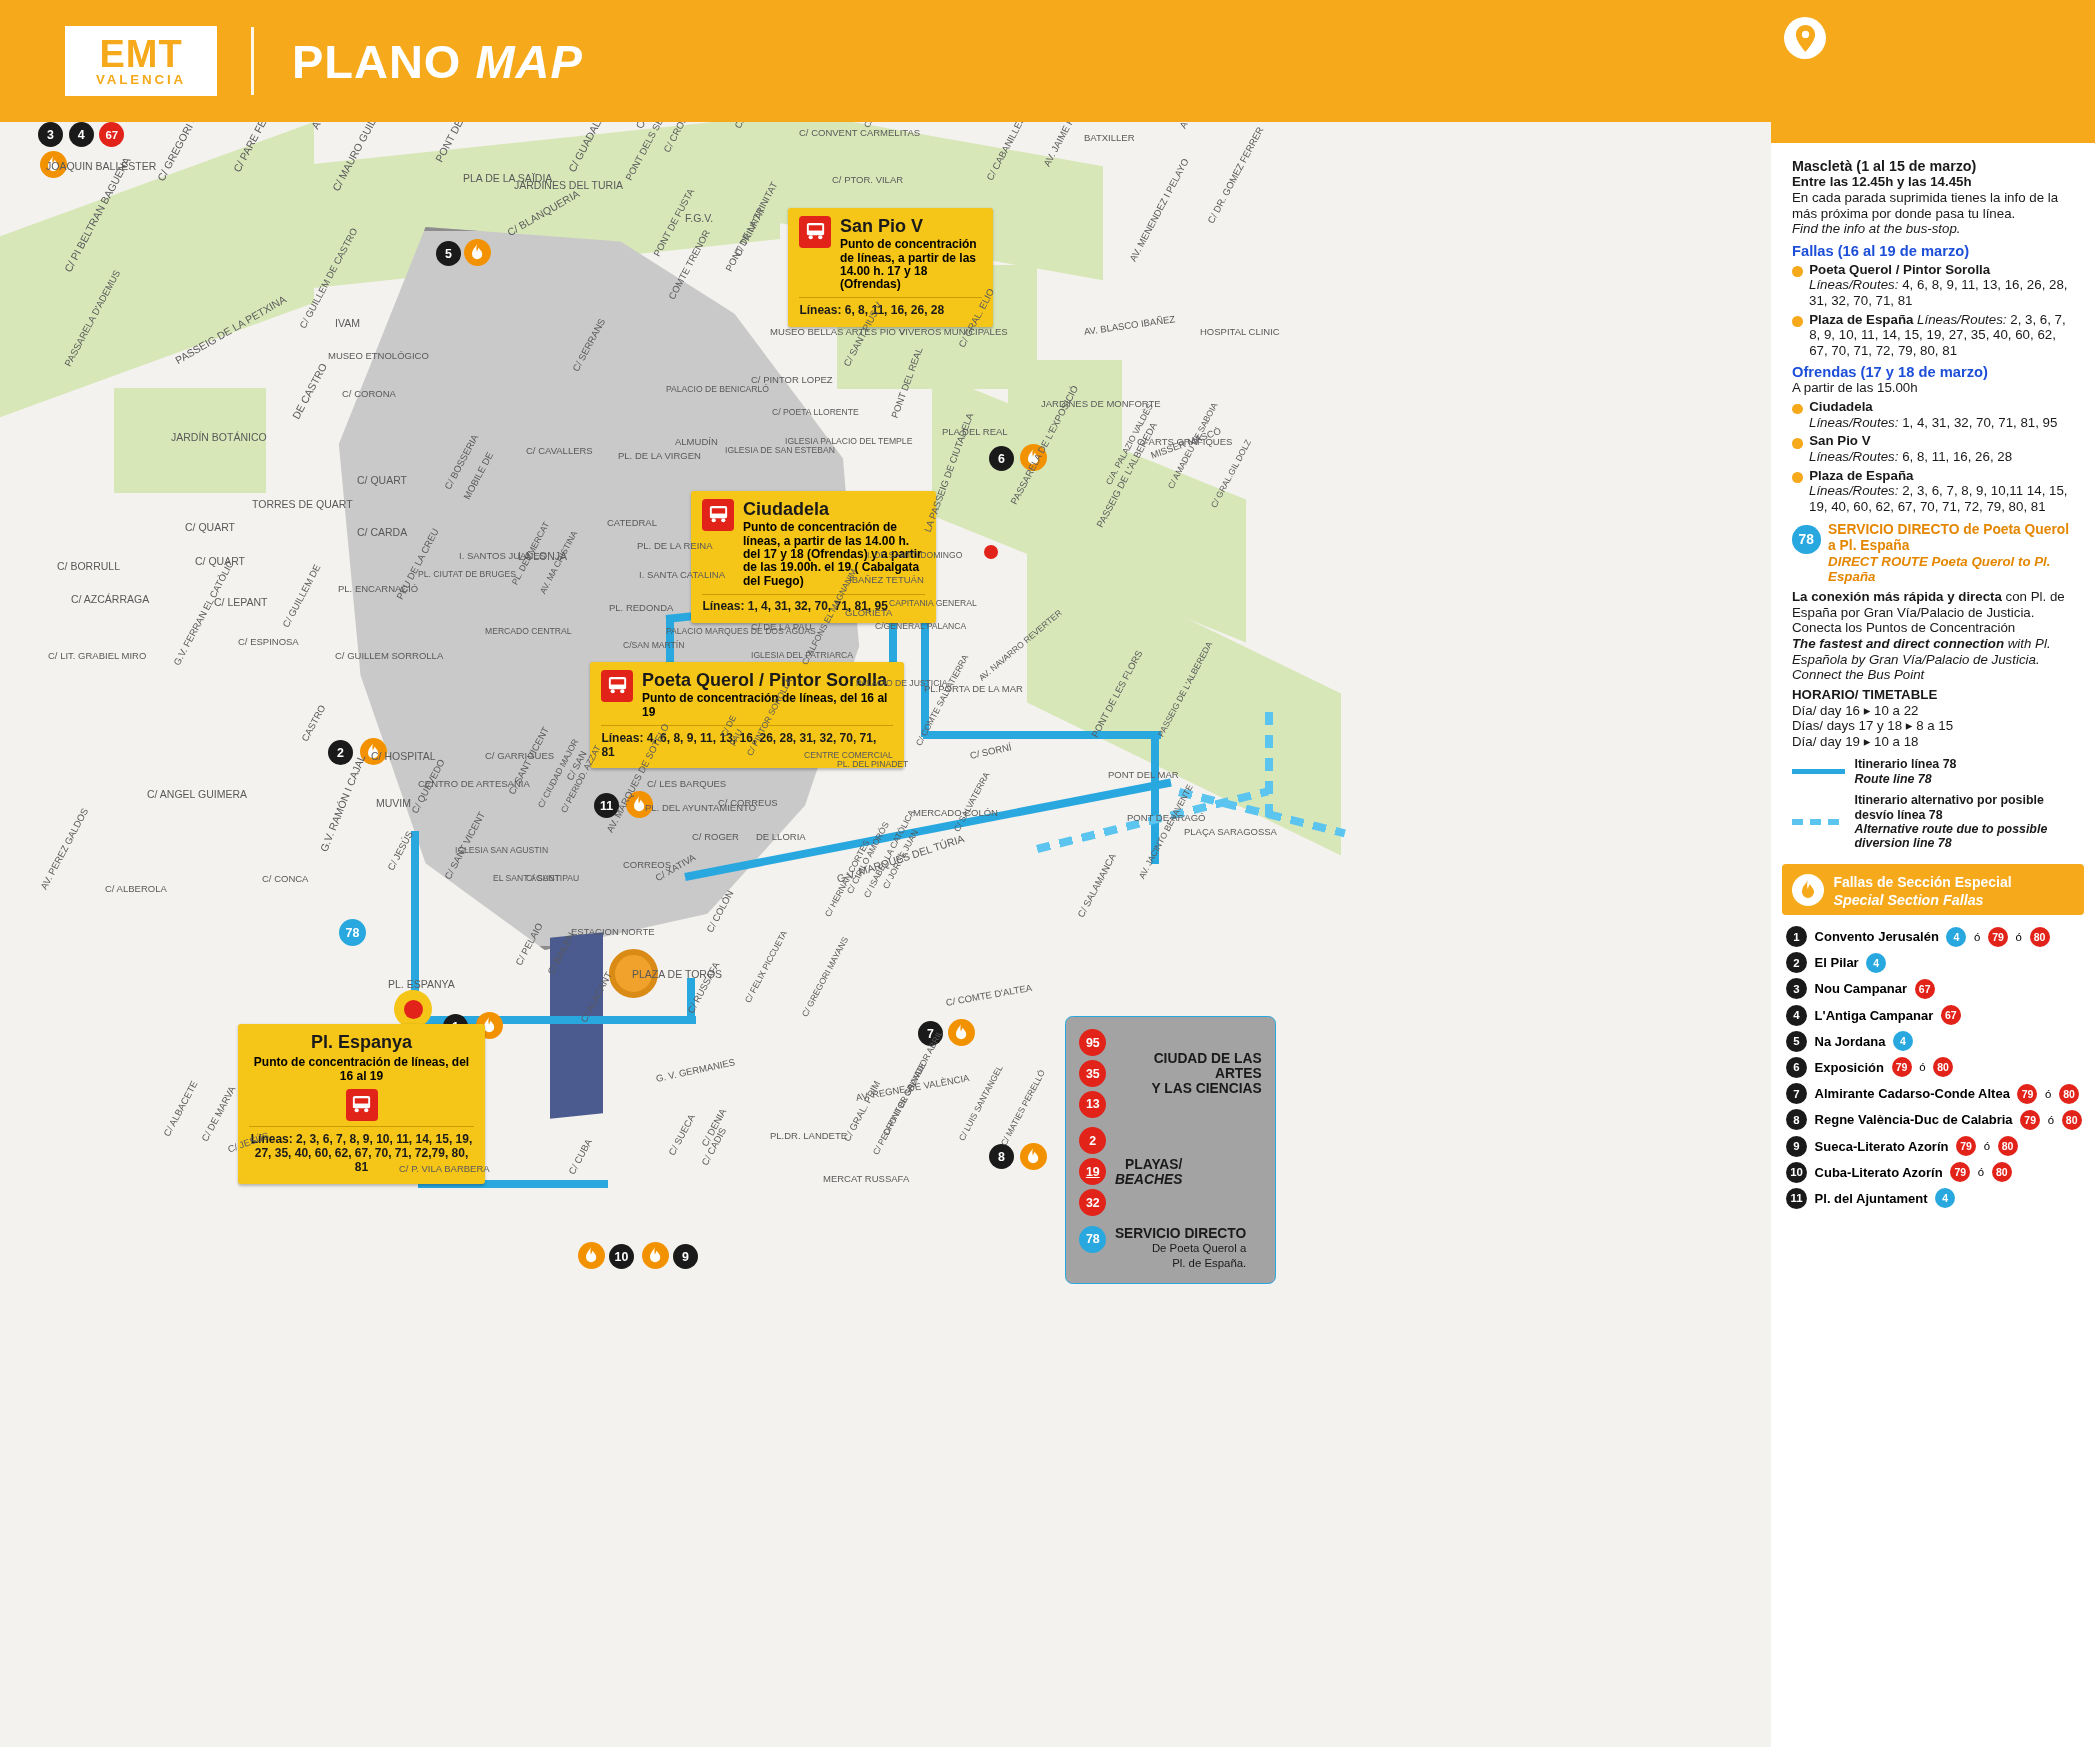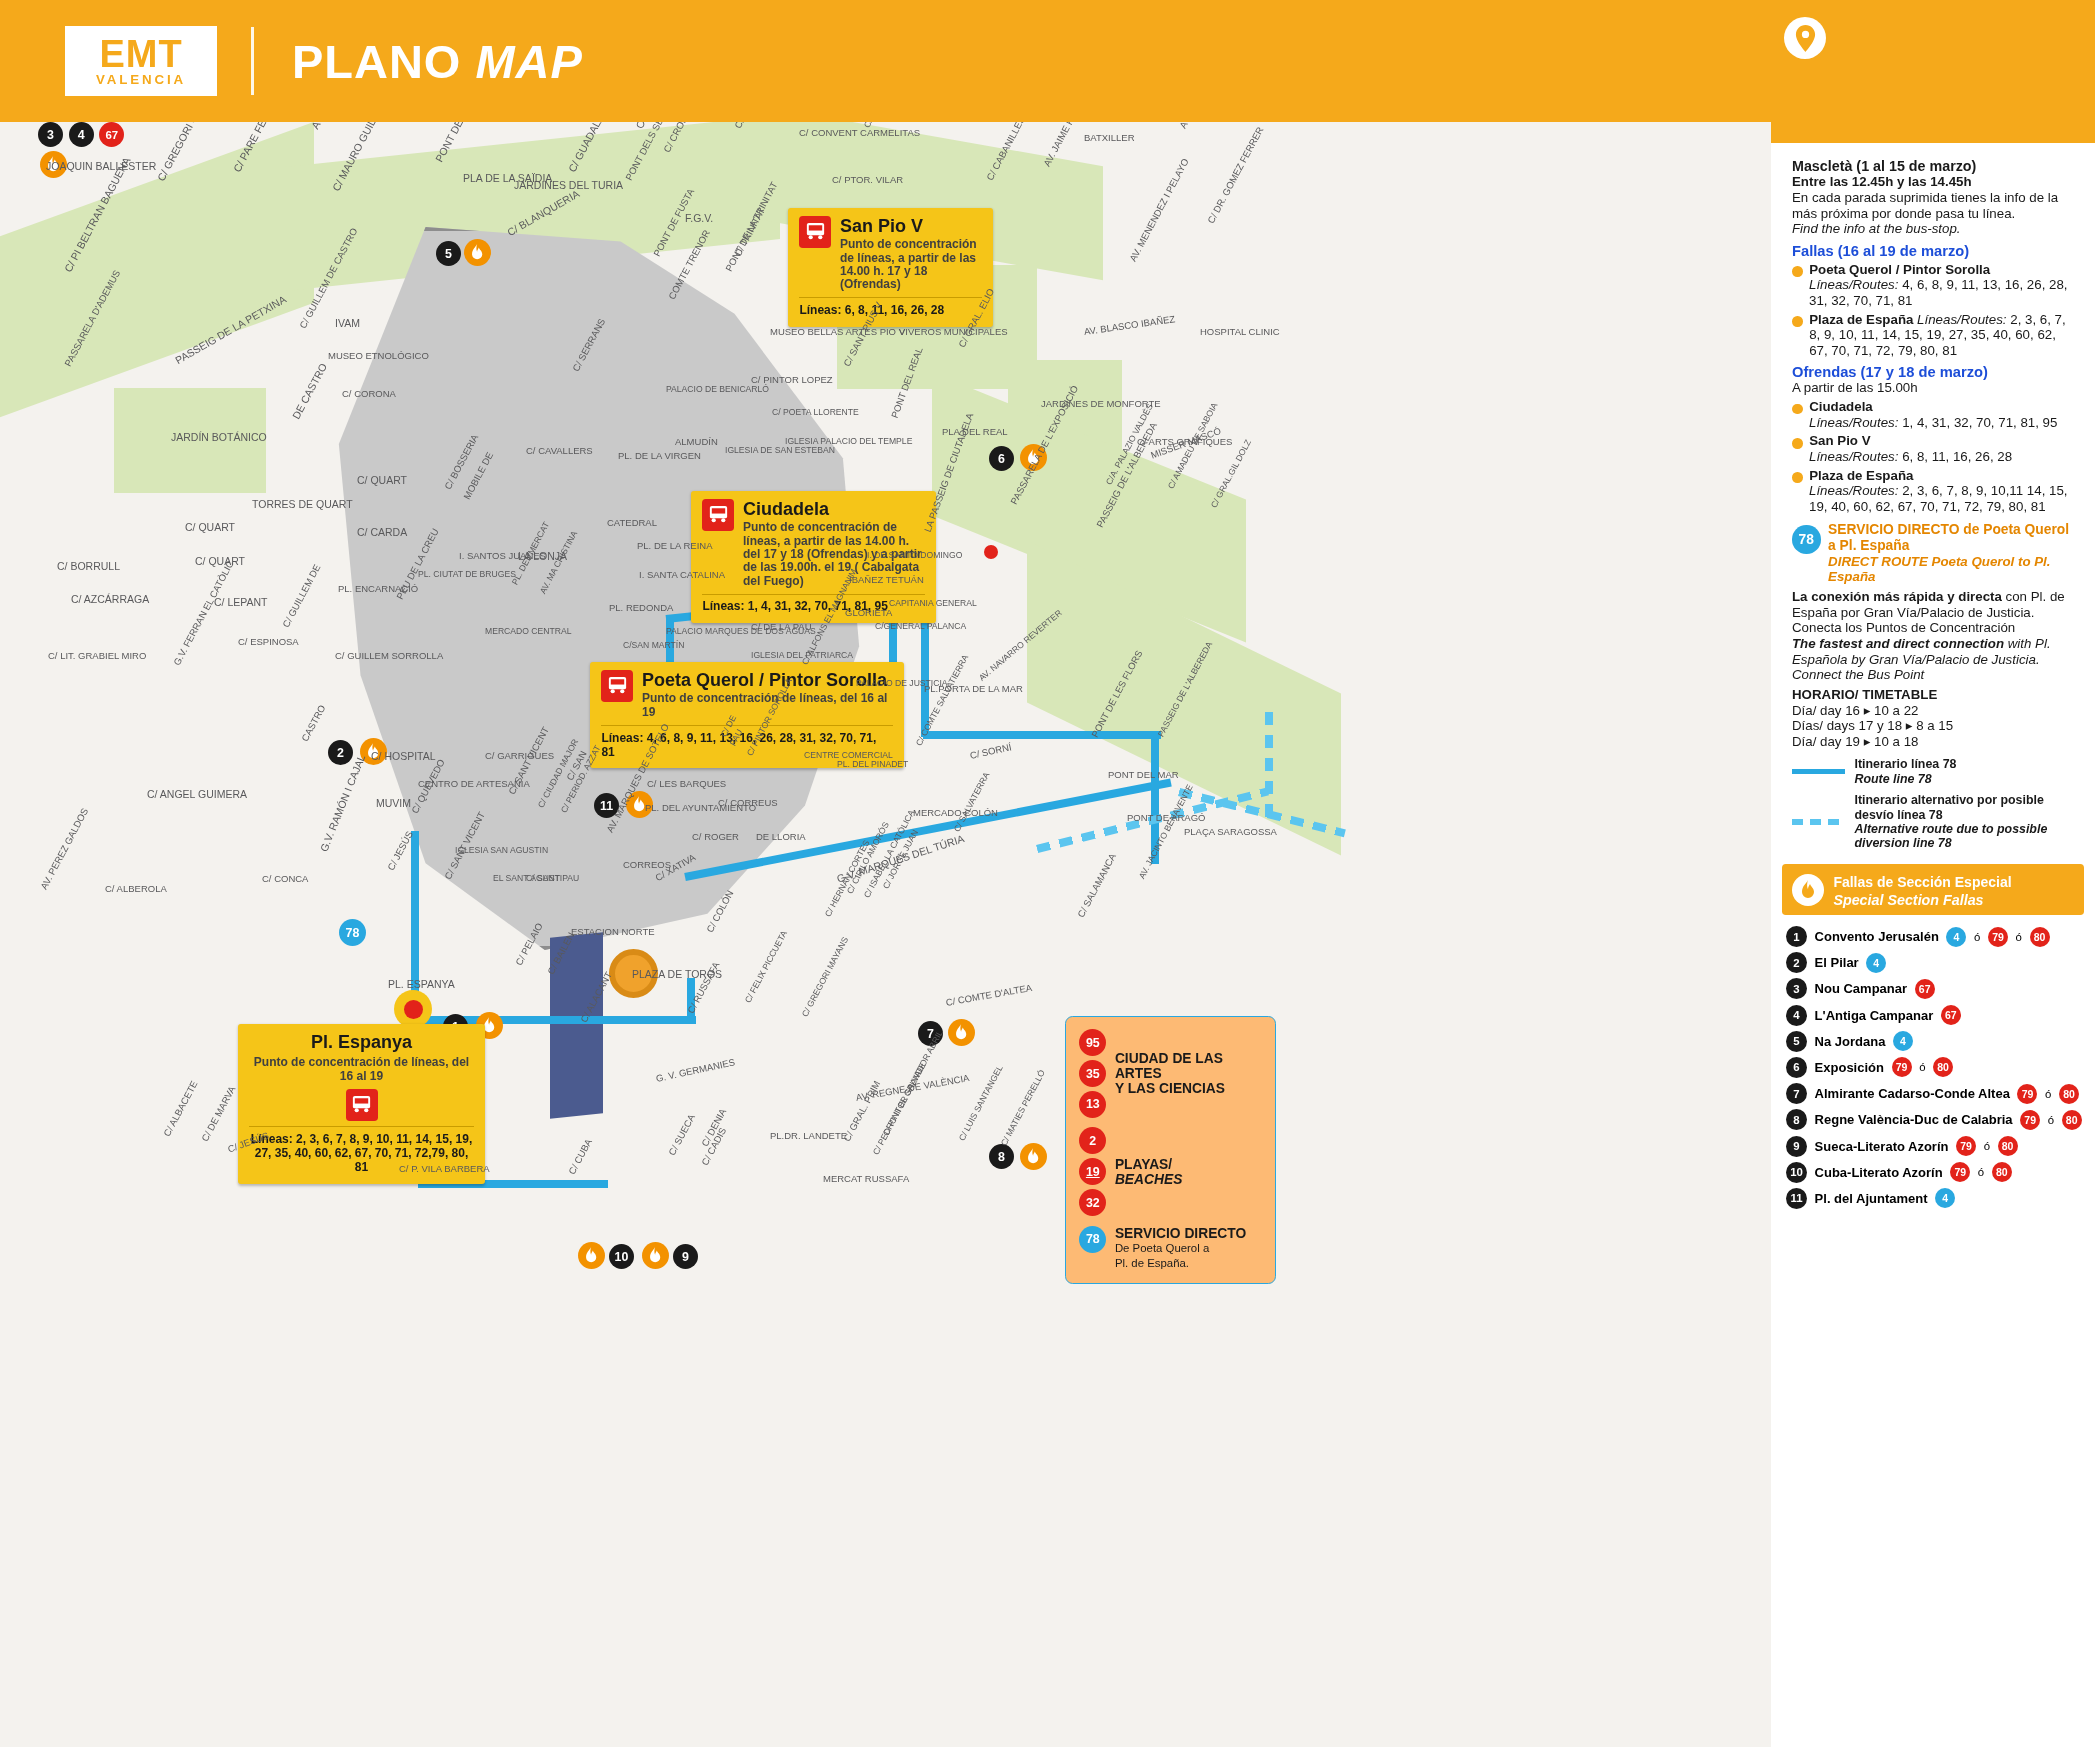--- a/index.html
+++ b/index.html
@@ -59,21 +59,21 @@
     background: repeating-linear-gradient(180deg,#5bc5ef 0 13.3px, transparent 13.3px 23px);
   }
 
   
   .callout {
     position:absolute; background:#f5c518; color:#222;
     border-radius:2.9px; padding:7.6px 11.4px 9.5px 11.4px;
     box-shadow:0 1.9px 2.9px rgba(0,0,0,.25);
   }
   .callout .c-title { font-size:18px; font-weight:bold; color:#1a1a1a; }
-  .callout .c-body { font-size:12px; font-weight:bold; color:#404040; line-height:13.3px; margin-top:1.9px;}
+  .callout .c-body { font-size:12px; font-weight:bold; color:#000000; line-height:13.3px; margin-top:1.9px;}
   .callout .c-lines {
     font-size:12px; font-weight:bold; color:#1a1a1a;
     border-top:1.4px solid #c99c00; margin-top:5.7px; padding-top:4.8px;
   }
   .callout .c-head { display:flex; align-items:flex-start; gap:8.6px; }
   .bus-badge {
     width:32px; height:32px; background:#e2231a; border-radius:3.8px;
     display:flex; align-items:center; justify-content:center; flex:0 0 auto;
   }
   .bus-badge svg { width:23px; height:23px; }
@@ -99,22 +99,23 @@
 
   .redstop { position:absolute; width:14.3px; height:14.3px; border-radius:50%; background:#e2231a; }
   .bigstop {
     position:absolute; width:38px; height:38px; border-radius:50%;
     background:#f5c518; display:flex;align-items:center;justify-content:center;
   }
   .bigstop i { width:19px;height:19px;border-radius:50%;background:#e2231a; display:block;}
 
   
   .legendbox {
-    position:absolute; border:1.9px solid #29a8e0; border-radius:7.6px; background:#fdba74;
+    position:absolute; border:1.9px solid #29a8e0; border-radius:7.6px; background:#a3a3a3;
     padding:9.5px 13.3px;
+    text-align:right;
   }
   .legendbox .row { display:flex; align-items:center; gap:8.6px; margin:2.9px 0; }
   .legendbox .txt { font-size:13.8px; font-weight:bold; color:#1a1a1a; line-height:15px;}
   .legendbox .txt.it { font-style:italic; }
   .legendbox .small { font-size:11.4px; font-weight:normal; }
 
   
   .sidebar {
     position:absolute; left:1771px; top:0; width:324px; height:1747px; background:#ffffff;
   }

